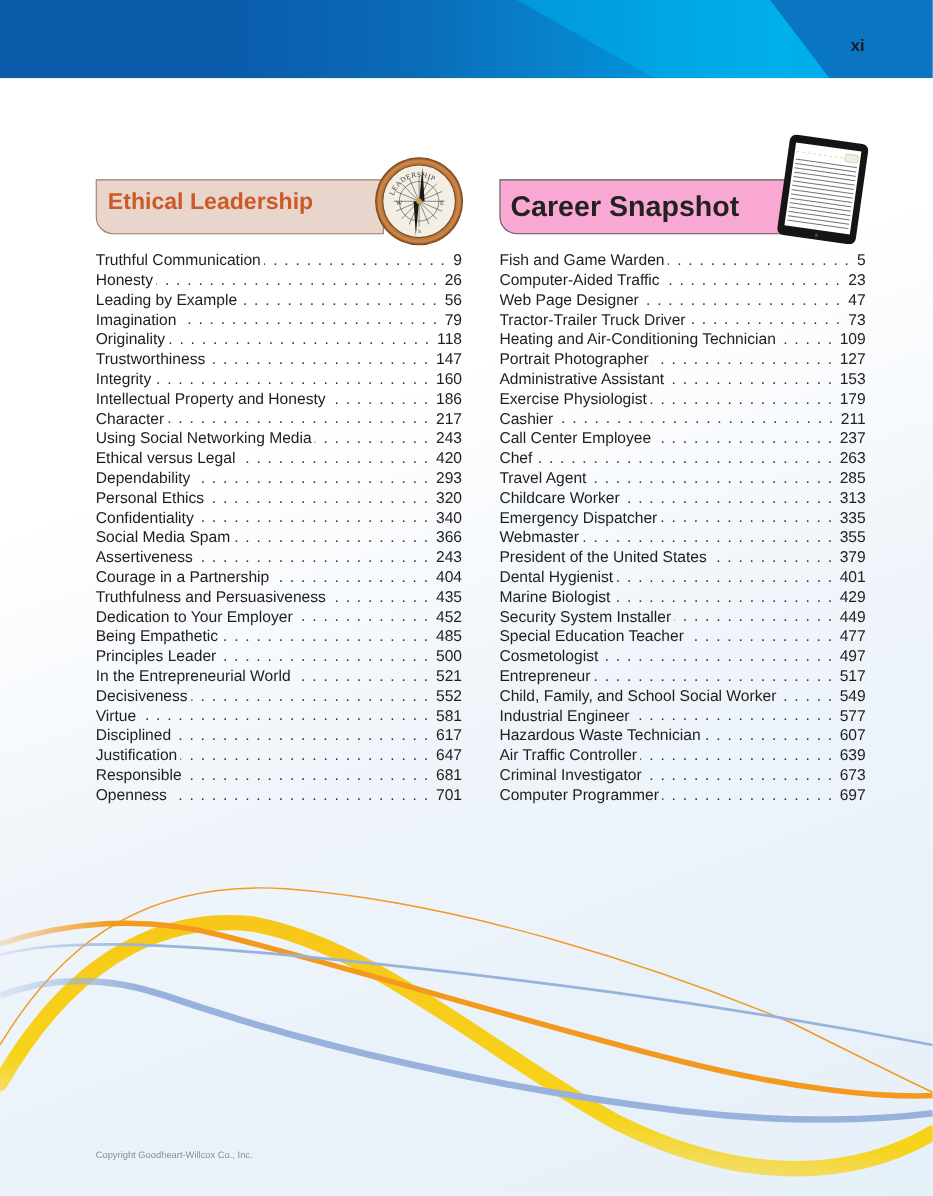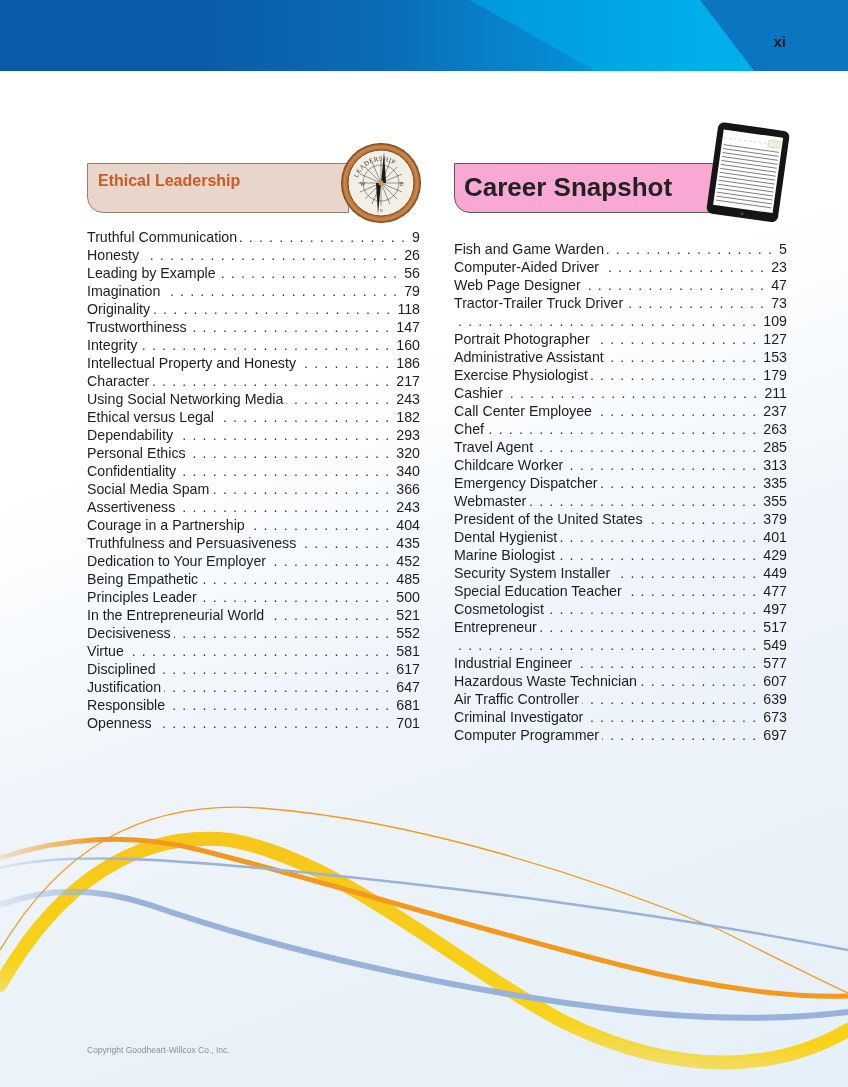--- a/index.html
+++ b/index.html
@@ -25,31 +25,31 @@
   }
   .page-num {
     position: absolute; right: 62px; top: 33px; font-size: 15px; font-weight: bold; color: #1a1a1a; margin-left: 44px;
   }
   .section-header {
     position: absolute; height: 48px; border-radius: 0 0 0 16px;
     border: 1.2px solid #7a6a60;
   }
   .eth-header { left: 87px; top: 163px; width: 260px; background: #e8d5cb; border-color: #9e7c6a; }
   .eth-title {
-    position: absolute; left: 10px; top: 8px; font-size: 16px; font-weight: bold; color: #cc5a28;
+    position: absolute; left: 10px; top: 8px; font-size: 21px; font-weight: bold; color: #cc5a28;
   }
   .car-header { left: 454px; top: 163px; width: 262px; background: #f9a8d4; border-color: #5a5a5a; }
   .car-title {
     position: absolute; left: 9px; top: 8px; font-size: 26px; font-weight: bold; color: #222;
   }
   .compass { position: absolute; left: 340px; top: 142px; width: 82px; height: 82px; }
   .tablet { position: absolute; left: 700px; top: 122px; width: 92px; height: 100px; }
   .toc-list { position: absolute; top: 229px; width: 333px; list-style: none; margin: 0; padding: 0; }
   .toc-left { left: 87px; }
-  .toc-right { left: 454px; margin-top: 12px; }
+  .toc-right { left: 454px; }
   .toc-item {
     display: flex; align-items: baseline; height: 18px; font-size: 14.2px; color: #1e1e1e;
     white-space: nowrap; overflow: hidden;
   }
   .toc-item .label { flex: 0 0 auto; padding-right: 3px; }
   .toc-item .leader {
     flex: 1 1 auto; overflow: hidden; color: #333;
     letter-spacing: 6.2px; text-align: right; direction: rtl; min-width: 0;
   }
   .toc-item .pg { flex: 0 0 auto; text-align: right; padding-left: 1px; }
@@ -180,21 +180,21 @@
       <span class="pg">217</span>
     </li>
   <li class="toc-item">
       <span class="label">Using Social Networking Media</span>
       <span class="leader">..............................................</span>
       <span class="pg">243</span>
     </li>
   <li class="toc-item">
       <span class="label">Ethical versus Legal</span>
       <span class="leader">..............................................</span>
-      <span class="pg">182</span>
+      <span class="pg">420</span>
     </li>
   <li class="toc-item">
       <span class="label">Dependability</span>
       <span class="leader">..............................................</span>
       <span class="pg">293</span>
     </li>
   <li class="toc-item">
       <span class="label">Personal Ethics</span>
       <span class="leader">..............................................</span>
       <span class="pg">320</span>
@@ -276,35 +276,36 @@
     </li>
 </ul>
 
 <ul class="toc-list toc-right">
   <li class="toc-item">
       <span class="label">Fish and Game Warden</span>
       <span class="leader">..............................................</span>
       <span class="pg">5</span>
     </li>
   <li class="toc-item">
-      <span class="label">Computer-Aided Driver</span>
+      <span class="label">Computer-Aided Traffic</span>
       <span class="leader">..............................................</span>
       <span class="pg">23</span>
     </li>
   <li class="toc-item">
       <span class="label">Web Page Designer</span>
       <span class="leader">..............................................</span>
       <span class="pg">47</span>
     </li>
   <li class="toc-item">
       <span class="label">Tractor-Trailer Truck Driver</span>
       <span class="leader">..............................................</span>
       <span class="pg">73</span>
     </li>
   <li class="toc-item">
+      <span class="label">Heating and Air-Conditioning Technician</span>
       <span class="leader">..............................................</span>
       <span class="pg">109</span>
     </li>
   <li class="toc-item">
       <span class="label">Portrait Photographer</span>
       <span class="leader">..............................................</span>
       <span class="pg">127</span>
     </li>
   <li class="toc-item">
       <span class="label">Administrative Assistant</span>
@@ -380,20 +381,21 @@
       <span class="label">Cosmetologist</span>
       <span class="leader">..............................................</span>
       <span class="pg">497</span>
     </li>
   <li class="toc-item">
       <span class="label">Entrepreneur</span>
       <span class="leader">..............................................</span>
       <span class="pg">517</span>
     </li>
   <li class="toc-item">
+      <span class="label">Child, Family, and School Social Worker</span>
       <span class="leader">..............................................</span>
       <span class="pg">549</span>
     </li>
   <li class="toc-item">
       <span class="label">Industrial Engineer</span>
       <span class="leader">..............................................</span>
       <span class="pg">577</span>
     </li>
   <li class="toc-item">
       <span class="label">Hazardous Waste Technician</span>

